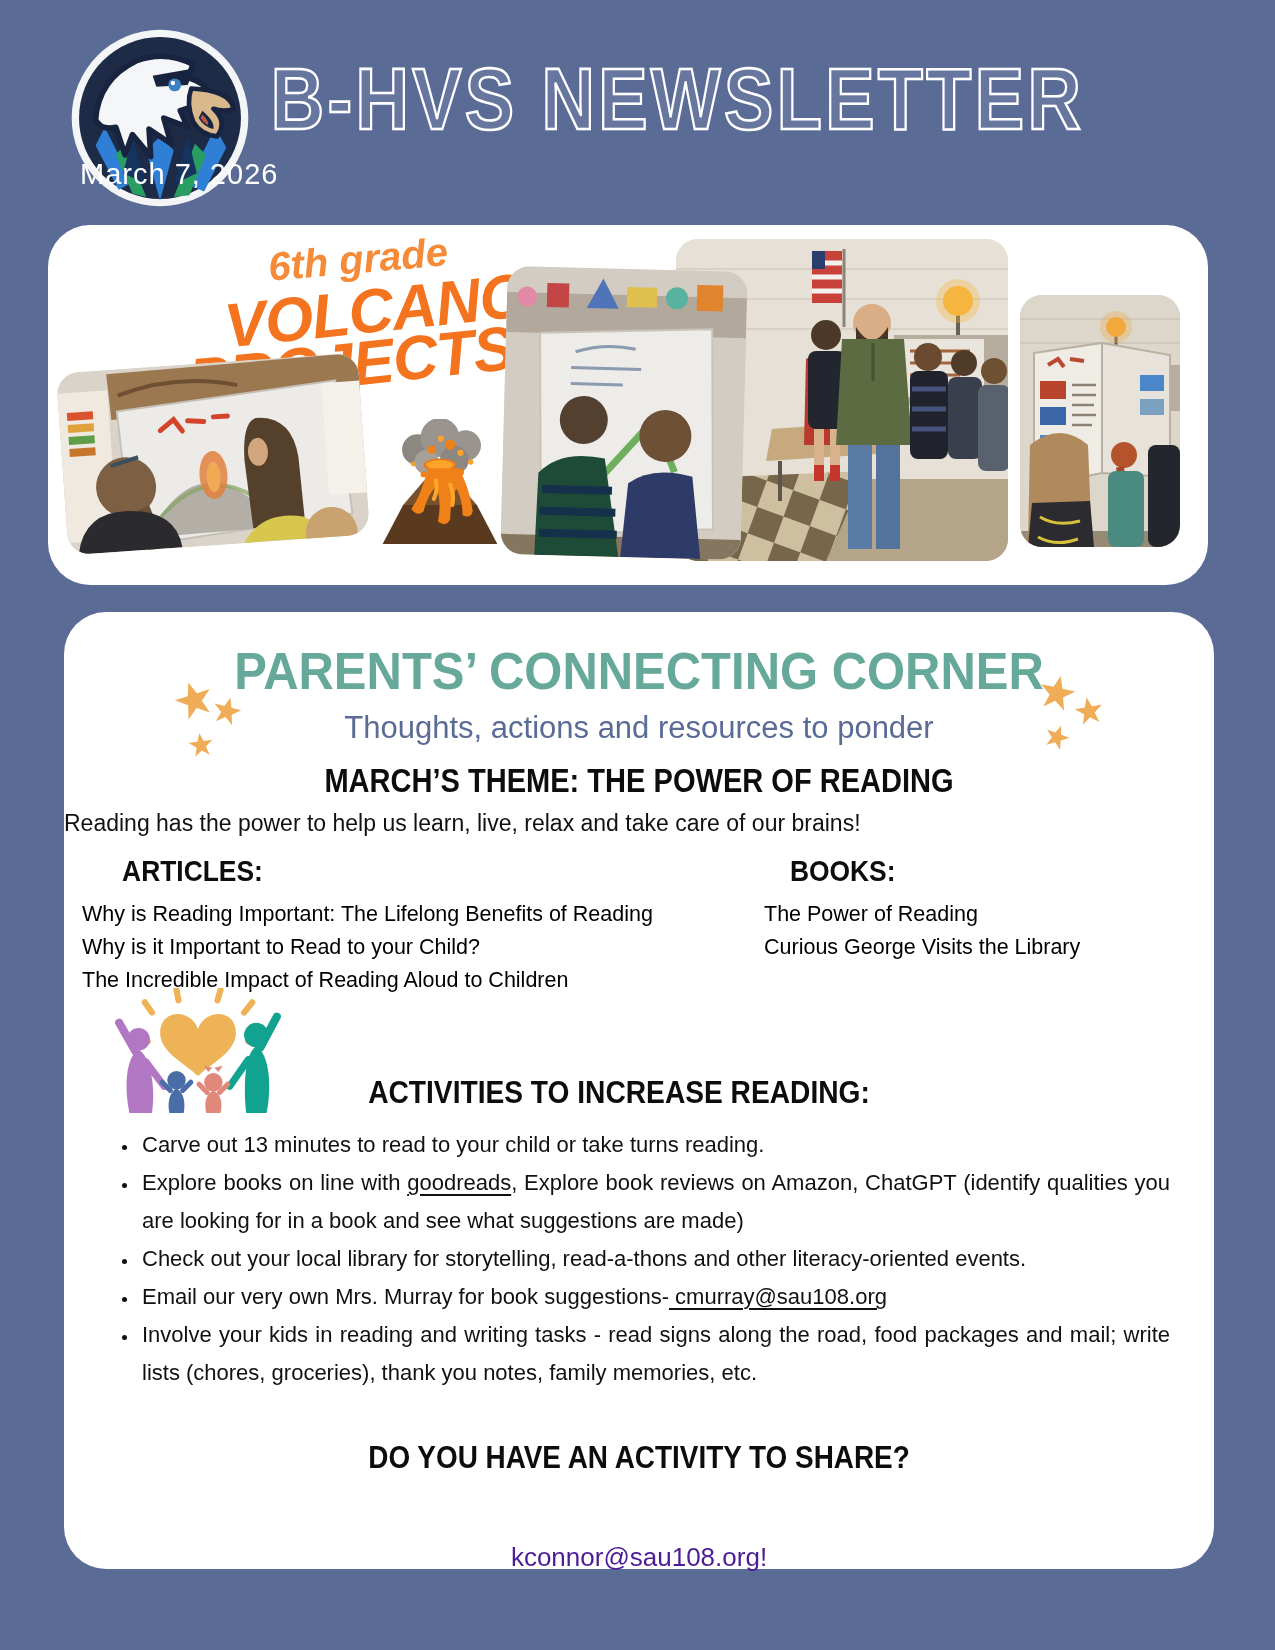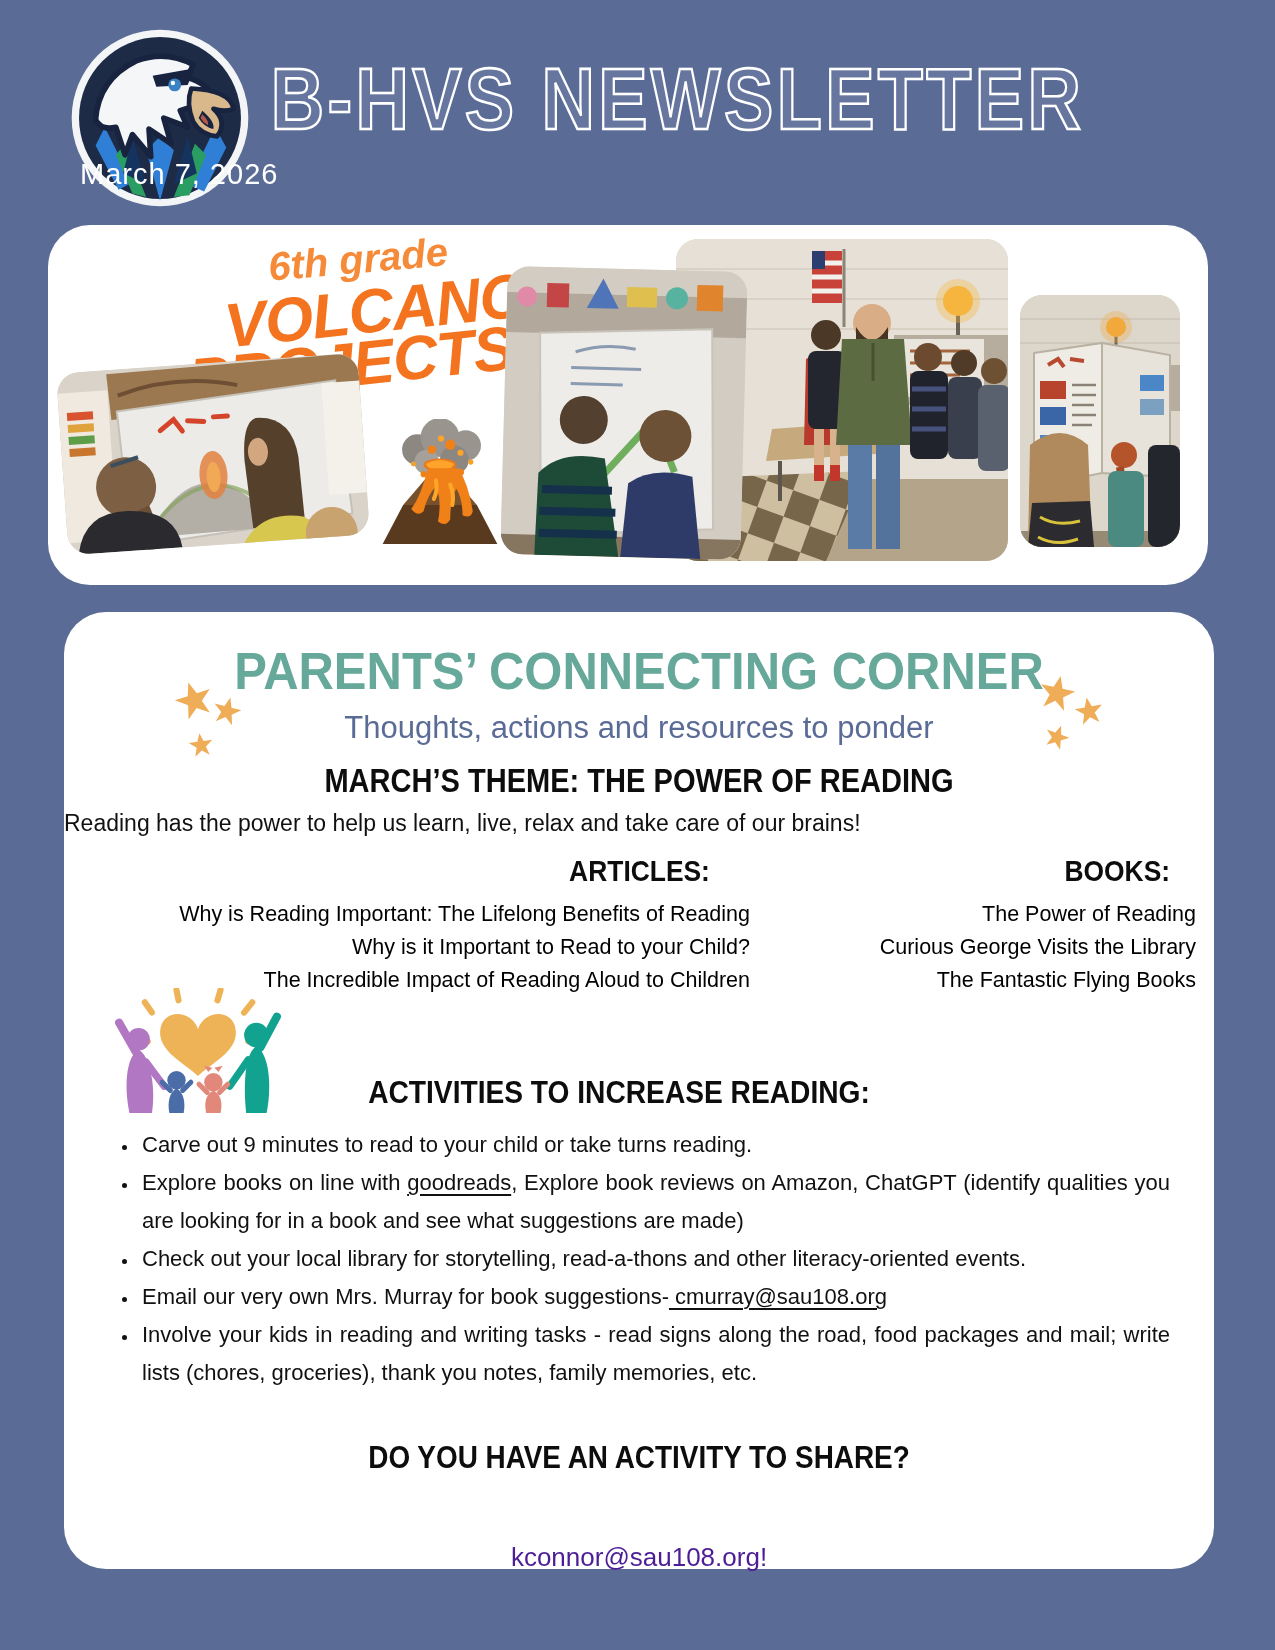--- a/index.html
+++ b/index.html
@@ -40,21 +40,21 @@
   .corner-sub{position:absolute;left:0;right:0;top:98px;text-align:center;
     font-size:31px;color:#5a6b96}
   .star-cluster{position:absolute;width:80px;height:86px}
   .star{position:absolute}
   #starsL{left:110px;top:68px}
   #starsR{left:966px;top:62px}
   .theme-h{position:absolute;left:0;right:0;top:150px;text-align:center;
     font-size:33px;font-weight:800;color:#0d0d0d;transform:scaleX(.88);white-space:nowrap}
   .theme-t{position:absolute;left:0;right:0;top:198px;text-align:left;
     font-size:23px;color:#111111}
-  .col{position:absolute;text-align:right}
+  .col{position:absolute;text-align:left}
   #articlesCol{left:18px;top:242px;width:668px}
   #booksCol{left:700px;top:242px;width:432px}
   .col-h{font-size:30px;font-weight:800;color:#0d0d0d;transform:scaleX(.88);margin-bottom:10px}
   .doc-link{display:block;color:#000000;font-size:21.5px;line-height:33px;
     text-underline-offset:5px;text-decoration-thickness:1.5px;cursor:pointer}
   .family-icon{position:absolute;left:46px;top:376px;width:176px;height:128px}
   .act-h{position:absolute;left:230px;top:462px;width:650px;text-align:center;
     font-size:32px;font-weight:800;color:#0d0d0d;transform:scaleX(.88);white-space:nowrap}
   .act-list{position:absolute;left:44px;top:514px;width:1062px;
     font-size:22px;color:#111;line-height:38px;list-style:disc;padding-left:30px}
@@ -291,21 +291,20 @@
         <a class="doc-link">Why is it Important to Read to your Child?</a>
         <a class="doc-link">The Incredible Impact of Reading Aloud to Children</a>
       </div>
   </div>
 
   <div class="col" id="booksCol">
     <div class="col-h">BOOKS:</div>
     <div>
         <a class="doc-link">The Power of Reading</a>
         <a class="doc-link">Curious George Visits the Library</a>
-        <a class="doc-link">The Fantastic Flying Books</a>
       </div>
   </div>
 
   <svg class="family-icon" viewBox="0 0 170 125">
     <path d="M85,40 C78,20 48,20 48,44 C48,63 74,75 85,86 C96,75 122,63 122,44 C122,20 92,20 85,40 Z" fill="#eeb257"></path>
     <g stroke="#eeb257" stroke-width="6" stroke-linecap="round">
       <line x1="40" y1="24" x2="33" y2="14"></line>
         <line x1="66" y1="12" x2="64" y2="2"></line>
       <line x1="104" y1="12" x2="107" y2="2"></line>
         <line x1="130" y1="24" x2="138" y2="14"></line>
@@ -333,21 +332,21 @@
       <circle cx="100" cy="92" r="9"></circle>
       <polygon points="95,82 91,76 99,78"></polygon>
         <polygon points="105,82 109,76 101,78"></polygon>
       <path d="M100,100 C92,104 91,113 93,122 L107,122 C109,113 108,104 100,100 Z"></path>
       <path d="M94,102 L86,94 M106,102 L114,94" stroke="#e2887b" stroke-width="5" stroke-linecap="round" fill="none"></path>
     </g>
   </svg>
 
   <h3 class="act-h">ACTIVITIES TO INCREASE READING:</h3>
   <ul class="act-list">
-      <li>Carve out 9 minutes to read to your child or take turns reading.</li>
+      <li>Carve out 13 minutes to read to your child or take turns reading.</li>
       <li>Explore books on line with <a class="inline-link">goodreads</a>, Explore book reviews on Amazon, ChatGPT (identify qualities you are looking for in a book and see what suggestions are made)</li>
       <li>Check out your local library for storytelling, read-a-thons and other literacy-oriented events.</li>
       <li>Email our very own Mrs. Murray for book suggestions-<a class="inline-link"> cmurray@sau108.org</a></li>
       <li>Involve your kids in reading and writing tasks - read signs along the road, food packages and mail; write lists (chores, groceries), thank you notes, family memories, etc.</li>
     </ul>
 
   <h3 class="share-h">DO YOU HAVE AN ACTIVITY TO SHARE?</h3>
   <p class="share-2">kconnor@sau108.org!</p>
 </section>
 

